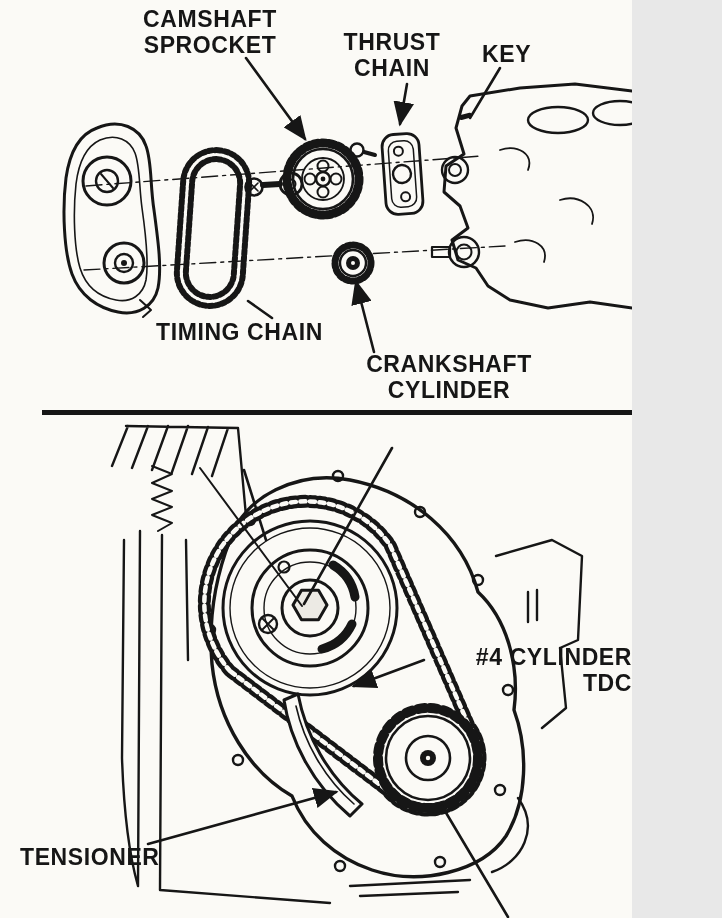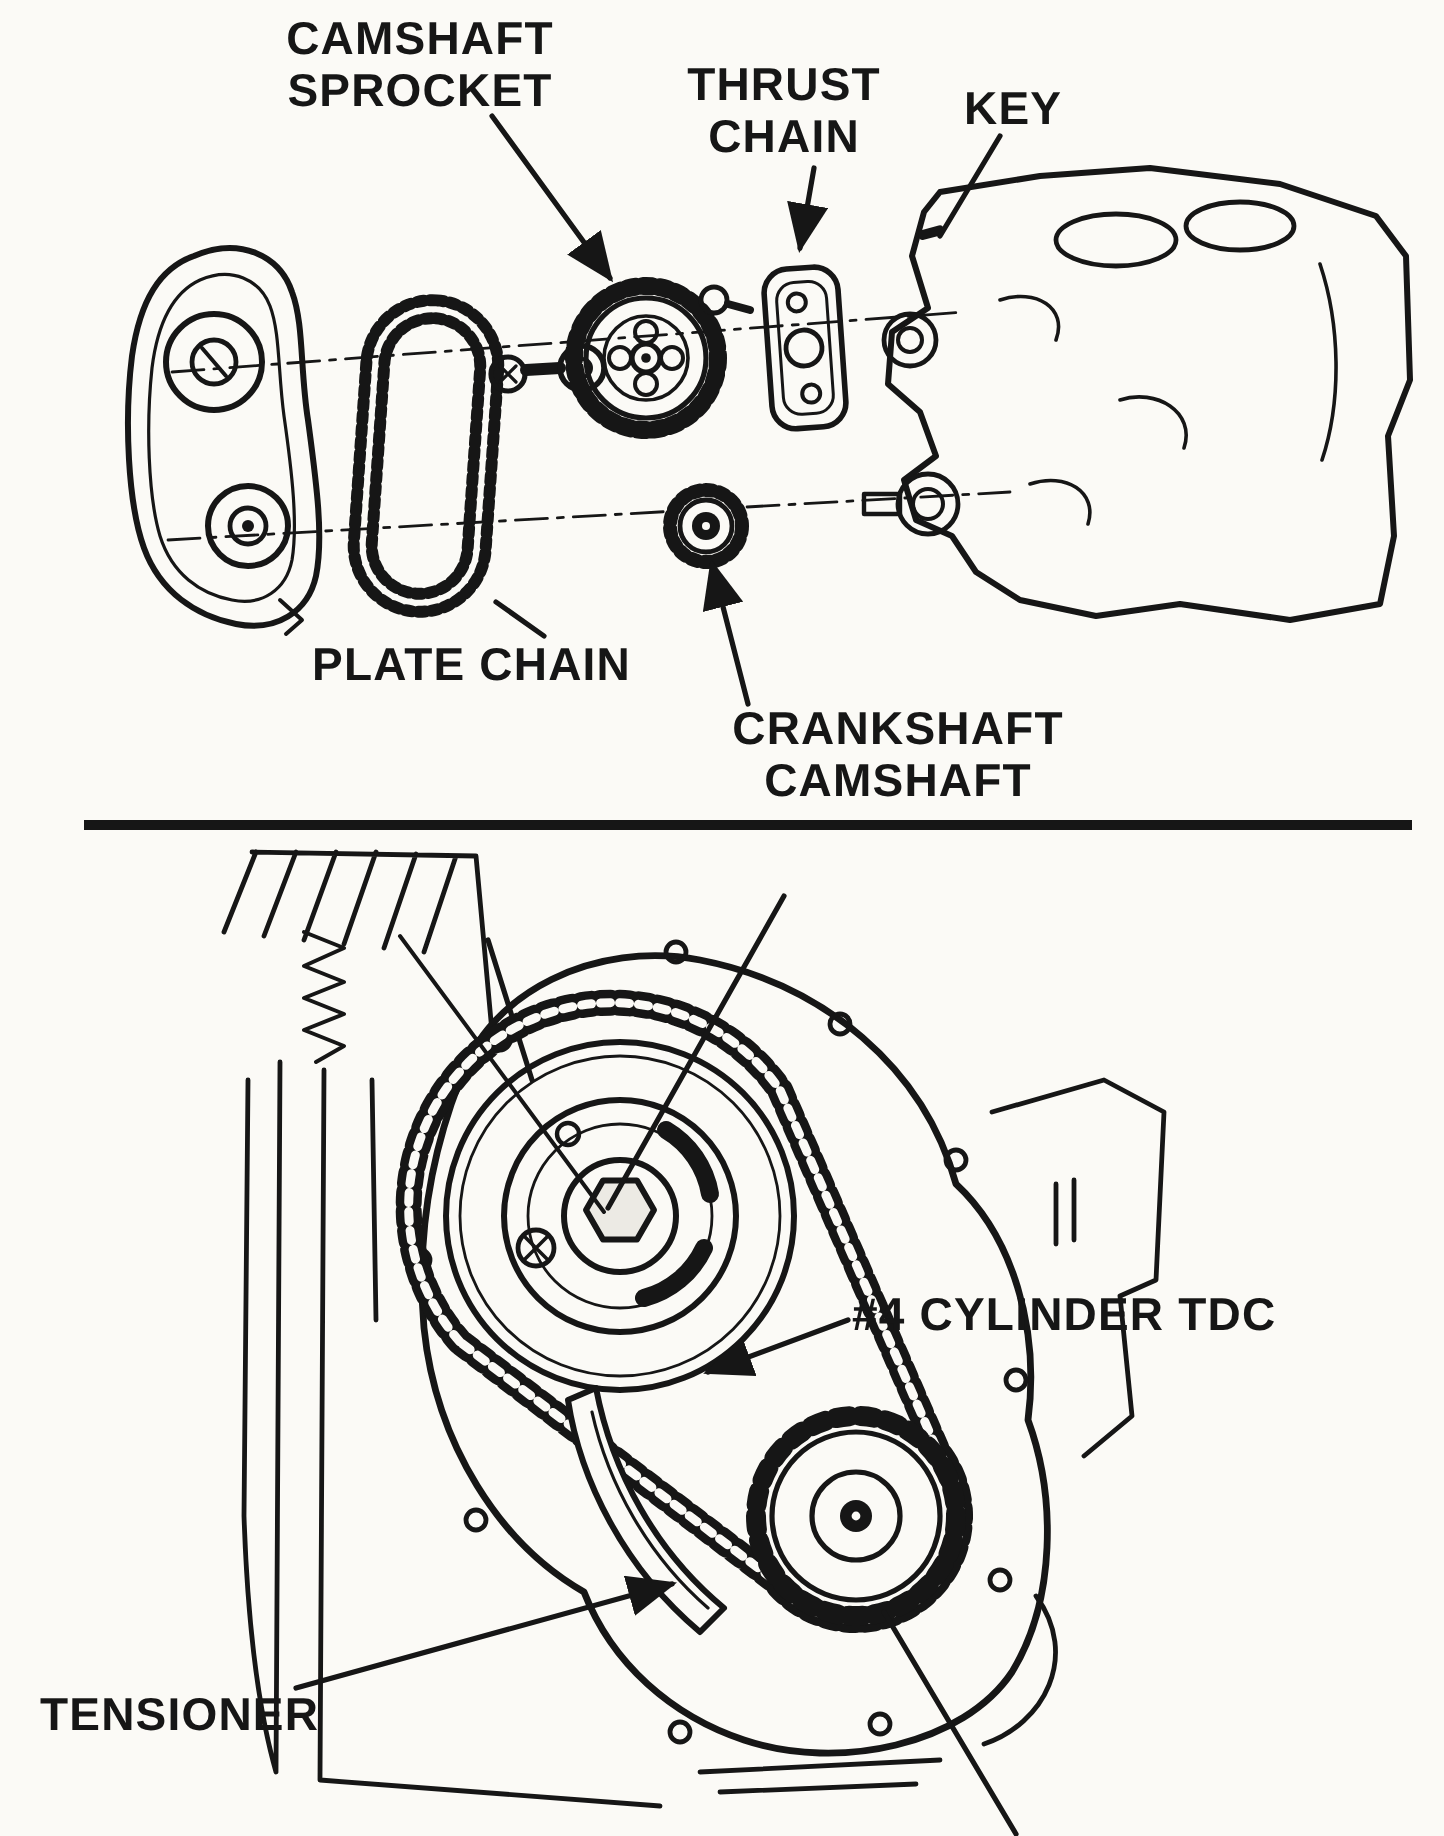--- a/index.html
+++ b/index.html
@@ -1,16 +1,16 @@
 <!DOCTYPE html>
 <html><head>
 <meta charset="utf-8">
 <style>
   html,body{margin:0;padding:0;background:#e8e8e8;}
-  .canvas{position:relative;width:722px;height:918px;background:#fbfaf6;overflow:hidden;
+  .canvas{position:relative;width:632px;height:918px;background:#fbfaf6;overflow:hidden;
           font-family:"Liberation Sans",sans-serif;}
   .art{position:absolute;left:0;top:0;}
   .label{position:absolute;font-weight:700;font-size:23px;line-height:26px;color:#161616;
          white-space:pre-line;letter-spacing:.6px;text-align:right;}
   .label.center{text-align:center;}
   .divider{position:absolute;left:42px;top:410px;width:664px;height:5px;background:#161616;}
 </style>
 </head>
 <body>
 
@@ -181,23 +181,23 @@
   <div class="divider"></div>
 
   <div class="label center" style="left:134px;top:6px;width:152px">CAMSHAFT
 SPROCKET</div>
 
   <div class="label center" style="left:336px;top:29px;width:112px">THRUST
 CHAIN</div>
 
   <div class="label" style="left:482px;top:41px">KEY</div>
 
-  <div class="label" style="left:156px;top:319px">PLATE CHAIN</div>
+  <div class="label" style="left:156px;top:319px">TIMING CHAIN</div>
 
   <div class="label center" style="left:365px;top:351px;width:168px">CRANKSHAFT
-CAMSHAFT</div>
+CYLINDER</div>
 
 
   <div class="label" style="left:426px;top:644px">#4 CYLINDER TDC</div>
 
   <div class="label" style="left:20px;top:844px">TENSIONER</div>
 
 </div>
 
 </body></html>

